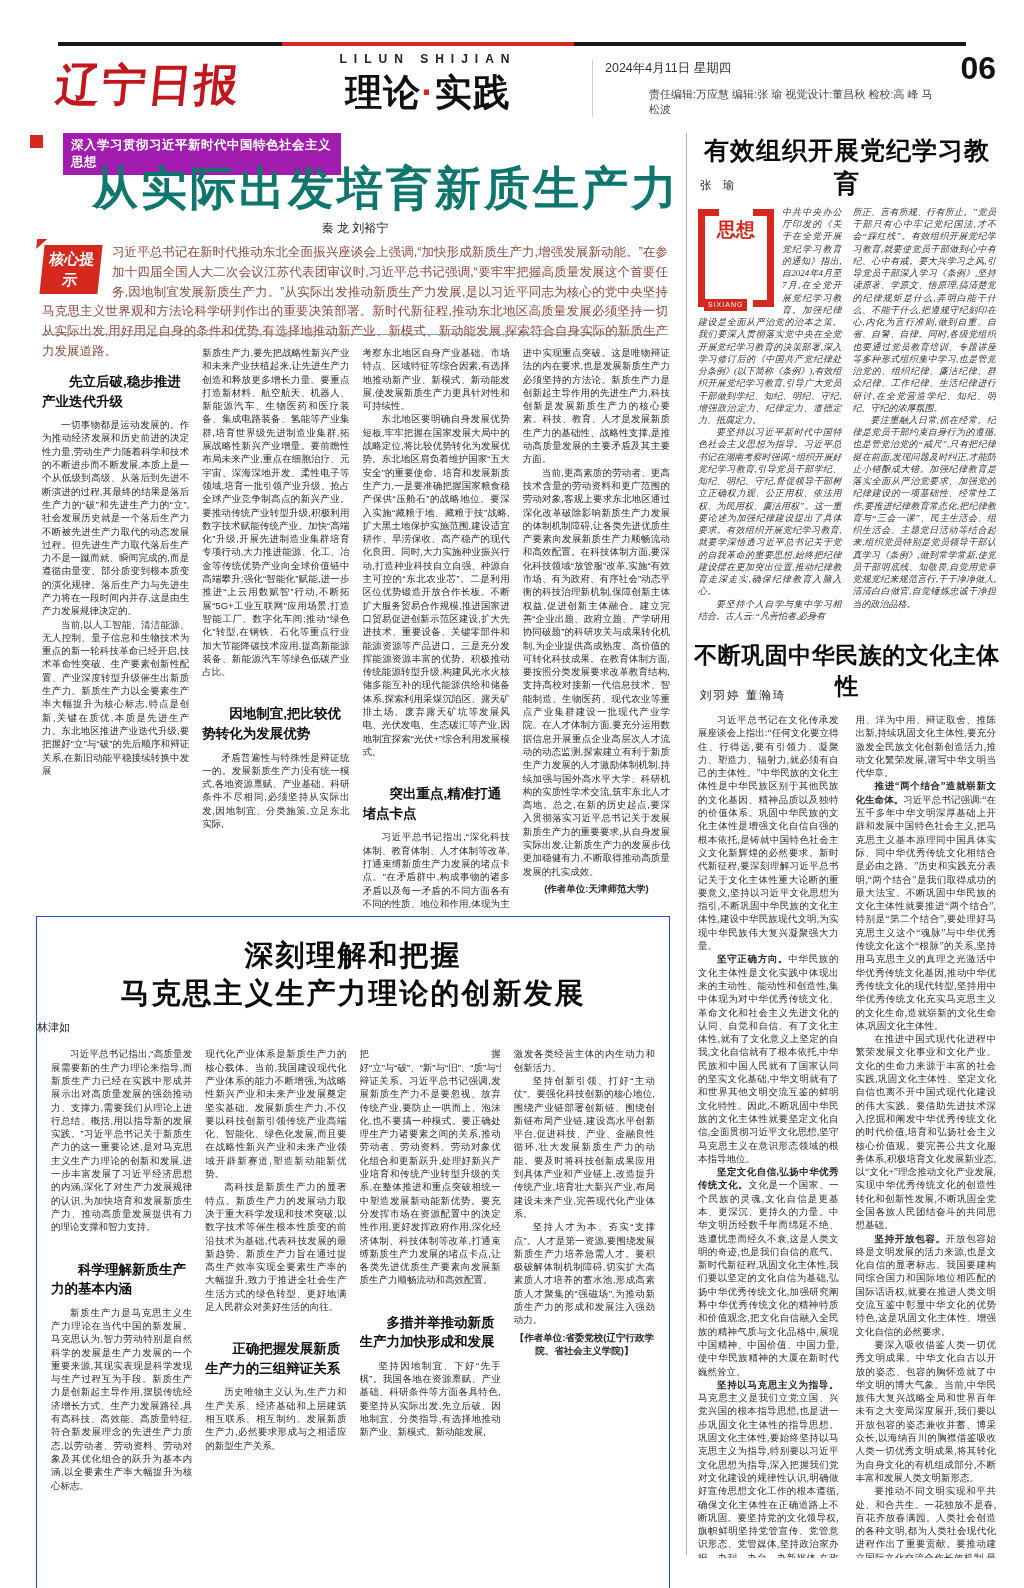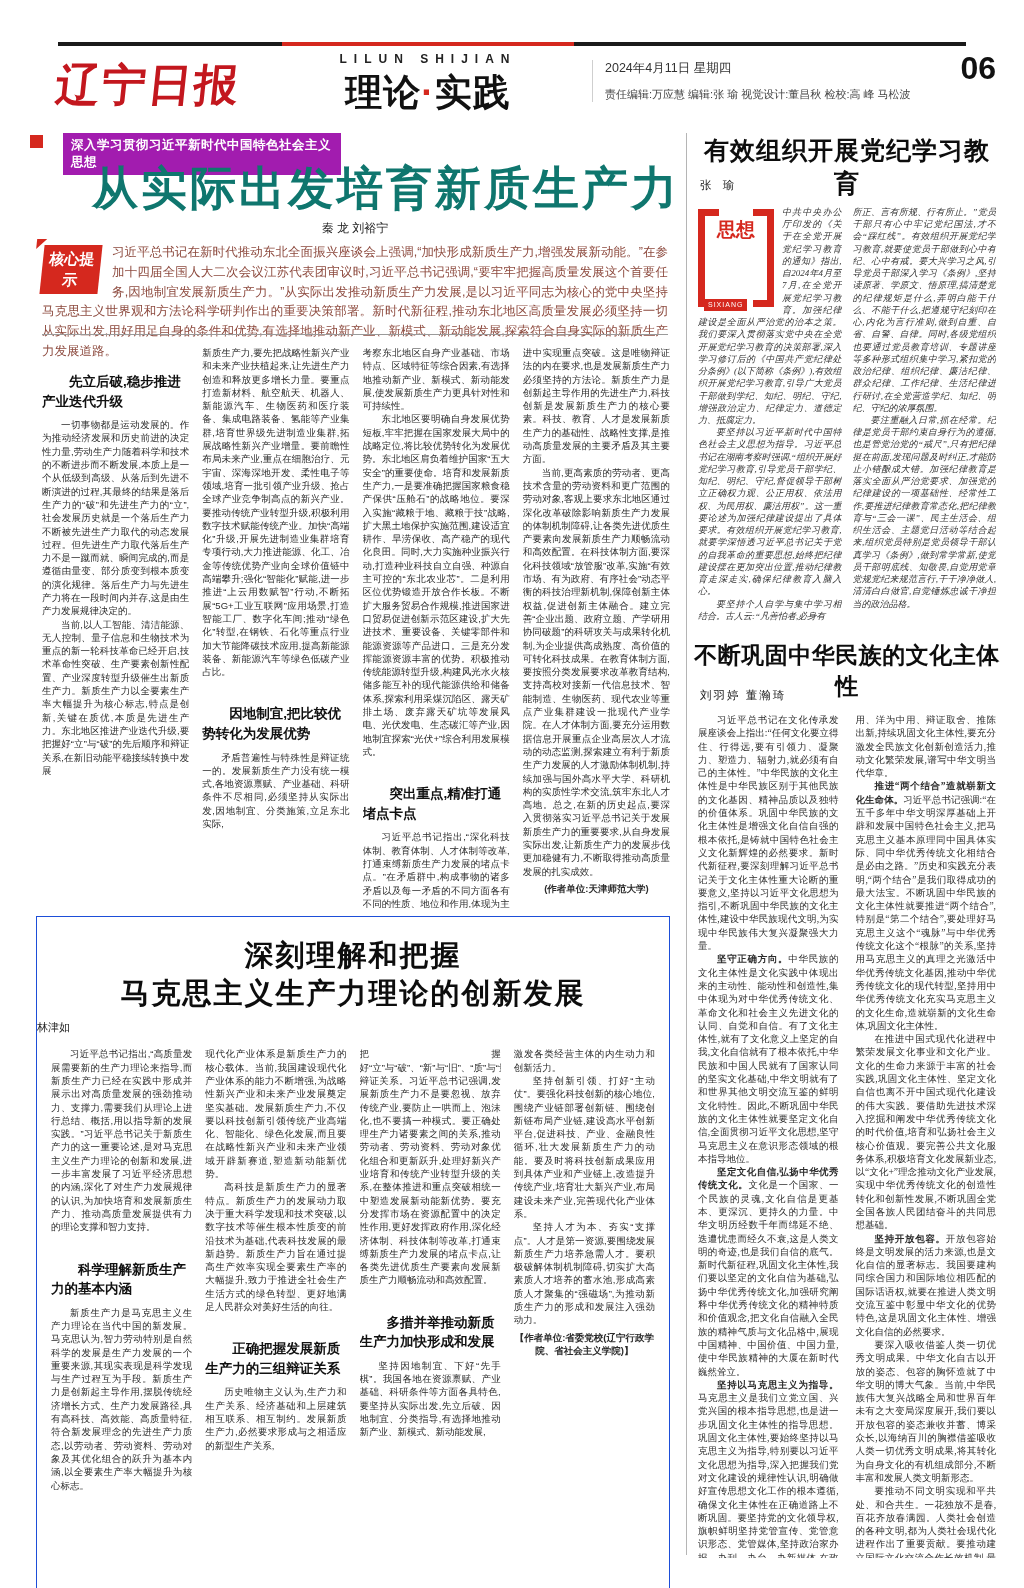--- a/index.html
+++ b/index.html
@@ -12,21 +12,21 @@
   .toprule .seg3{width:392px;background:#1a1a1a;}
   .logo{position:absolute;left:56px;top:56px;width:215px;height:58px;
         font-family:"DejaVu Serif", serif;font-weight:bold;color:#c3171e;
         font-size:44px;letter-spacing:2px;transform:skewX(-6deg);line-height:58px;}
   .nameplate{position:absolute;left:282px;top:52px;width:292px;text-align:center;}
   .nameplate .en{font-size:12px;letter-spacing:7px;color:#222;font-weight:bold;}
   .nameplate .cn{font-size:37px;font-weight:900;color:#111;letter-spacing:1px;margin-top:2px;}
   .nameplate .dot{color:#d5281e;}
   .dateblock{position:absolute;left:592px;top:60px;width:330px;border-left:1px solid #cfcfcf;padding-left:12px;}
   .dateblock .d1{font-size:12.5px;color:#333;margin-bottom:10px;}
-  .dateblock .d2{font-size:11px;color:#444;}
+  .dateblock .d2{font-size:11px;color:#444;margin-left:44px;}
   .pageno{position:absolute;right:28px;top:50px;font-size:32px;font-weight:bold;color:#111;}
   
   .redsq{position:absolute;left:30px;top:135px;width:13px;height:13px;background:#d5281e;}
   .banner{position:absolute;left:63px;top:133px;width:262px;background:#a21caf;color:#fff;
           font-size:12.5px;font-weight:bold;padding:4px 8px;letter-spacing:.5px;}
   .a1title{position:absolute;left:30px;top:158px;width:650px;text-align:right;
            font-size:46px;font-weight:900;color:#0f766e;letter-spacing:3px;font-family:"Liberation Sans",sans-serif;}
   .a1authors{position:absolute;left:30px;top:220px;width:650px;text-align:center;font-size:12px;color:#222;}
   .corebox{position:absolute;left:42px;top:243px;width:626px;font-size:12.5px;line-height:1.58;
            color:#8d4a3e;text-align:justify;}
@@ -164,21 +164,21 @@
     <div class="col">
       <div class="sxicon">
         <div class="lb"></div>
         <div class="rb"></div>
         <div class="txt">思想</div>
         <div class="tag">SIXIANG</div>
       </div>
       <span><div class="blk pc">中共中央办公厅印发的《关于在全党开展党纪学习教育的通知》指出,自2024年4月至7月,在全党开展党纪学习教育。加强纪律建设是全面从严治党的治本之策。我们要深入贯彻落实党中央在全党开展党纪学习教育的决策部署,深入学习修订后的《中国共产党纪律处分条例》(以下简称《条例》),有效组织开展党纪学习教育,引导广大党员干部做到学纪、知纪、明纪、守纪,增强政治定力、纪律定力、道德定力、抵腐定力。</div><div class="blk p">要坚持以习近平新时代中国特色社会主义思想为指导。习近平总书记在湖南考察时强调,“组织开展好党纪学习教育,引导党员干部学纪、知纪、明纪、守纪,督促领导干部树立正确权力观、公正用权、依法用权、为民用权、廉洁用权”。这一重要论述为加强纪律建设提出了具体要求。有效组织开展党纪学习教育,就要学深悟透习近平总书记关于党的自我革命的重要思想,始终把纪律建设摆在更加突出位置,推动纪律教育走深走实,确保纪律教育入脑入心。</div><div class="blk p">要坚持个人自学与集中学习相结合。古人云:“凡善怕者,必身有</div></span>
     </div>
     <div class="col">
-        <div class="blk pc">所正、言有所规、行有所止。”党员干部只有心中牢记党纪国法,才不会“踩红线”。有效组织开展党纪学习教育,就要使党员干部做到心中有纪、心中有戒。要大兴学习之风,引导党员干部深入学习《条例》,坚持读原著、学原文、悟原理,搞清楚党的纪律规矩是什么,弄明白能干什么、不能干什么,把遵规守纪刻印在心,内化为言行准则,做到自重、自省、自警、自律。同时,各级党组织也要通过党员教育培训、专题讲座等多种形式组织集中学习,紧扣党的政治纪律、组织纪律、廉洁纪律、群众纪律、工作纪律、生活纪律进行研讨,在全党营造学纪、知纪、明纪、守纪的浓厚氛围。</div>
+        <div class="blk pc">所正、言有所规、行有所止。”党员干部只有心中牢记党纪国法,才不会“踩红线”。有效组织开展党纪学习教育,就要使党员干部做到心中有纪、心中有戒。要大兴学习之风,引导党员干部深入学习《条例》,坚持读原著、学原文、悟原理,搞清楚党的纪律规矩是什么,弄明白能干什么、不能干什么,把遵规守纪刻印在心,内化为言行准则,做到自重、自省、自警、自律。同时,各级党组织也要通过党员教育培训、专题讲座等多种形式组织集中学习,也是管党治党的、组织纪律、廉洁纪律、群众纪律、工作纪律、生活纪律进行研讨,在全党营造学纪、知纪、明纪、守纪的浓厚氛围。</div>
         <div class="blk p">要注重融入日常,抓在经常。纪律是党员干部约束自身行为的遵循,也是管党治党的“戒尺”,只有把纪律挺在前面,发现问题及时纠正,才能防止小错酿成大错。加强纪律教育是落实全面从严治党要求、加强党的纪律建设的一项基础性、经常性工作,要推进纪律教育常态化,把纪律教育与“三会一课”、民主生活会、组织生活会、主题党日活动等结合起来,组织党员特别是党员领导干部认真学习《条例》,做到常学常新,使党员干部明底线、知敬畏,自觉用党章党规党纪来规范言行,干干净净做人,清清白白做官,自觉锤炼忠诚干净担当的政治品格。</div>
       </div>
   </div>
 
   <div class="r2title">不断巩固中华民族的文化主体性</div>
   <div class="r2author">刘羽婷  董瀚琦</div>
   <div class="r2cols">
     <div class="col">
         <div class="blk p">习近平总书记在文化传承发展座谈会上指出:“任何文化要立得住、行得远,要有引领力、凝聚力、塑造力、辐射力,就必须有自己的主体性。”中华民族的文化主体性是中华民族区别于其他民族的文化基因、精神品质以及独特的价值体系。巩固中华民族的文化主体性是增强文化自信自强的根本依托,是铸就中国特色社会主义文化新辉煌的必然要求。新时代新征程,要深刻理解习近平总书记关于文化主体性重大论断的重要意义,坚持以习近平文化思想为指引,不断巩固中华民族的文化主体性,建设中华民族现代文明,为实现中华民族伟大复兴凝聚强大力量。</div>
         <div class="blk pl p"><span class="lead">坚守正确方向。</span>中华民族的文化主体性是文化实践中体现出来的主动性、能动性和创造性,集中体现为对中华优秀传统文化、革命文化和社会主义先进文化的认同、自觉和自信。有了文化主体性,就有了文化意义上坚定的自我,文化自信就有了根本依托,中华民族和中国人民就有了国家认同的坚实文化基础,中华文明就有了和世界其他文明交流互鉴的鲜明文化特性。因此,不断巩固中华民族的文化主体性就要坚定文化自信,全面贯彻习近平文化思想,坚守马克思主义在意识形态领域的根本指导地位。</div>

